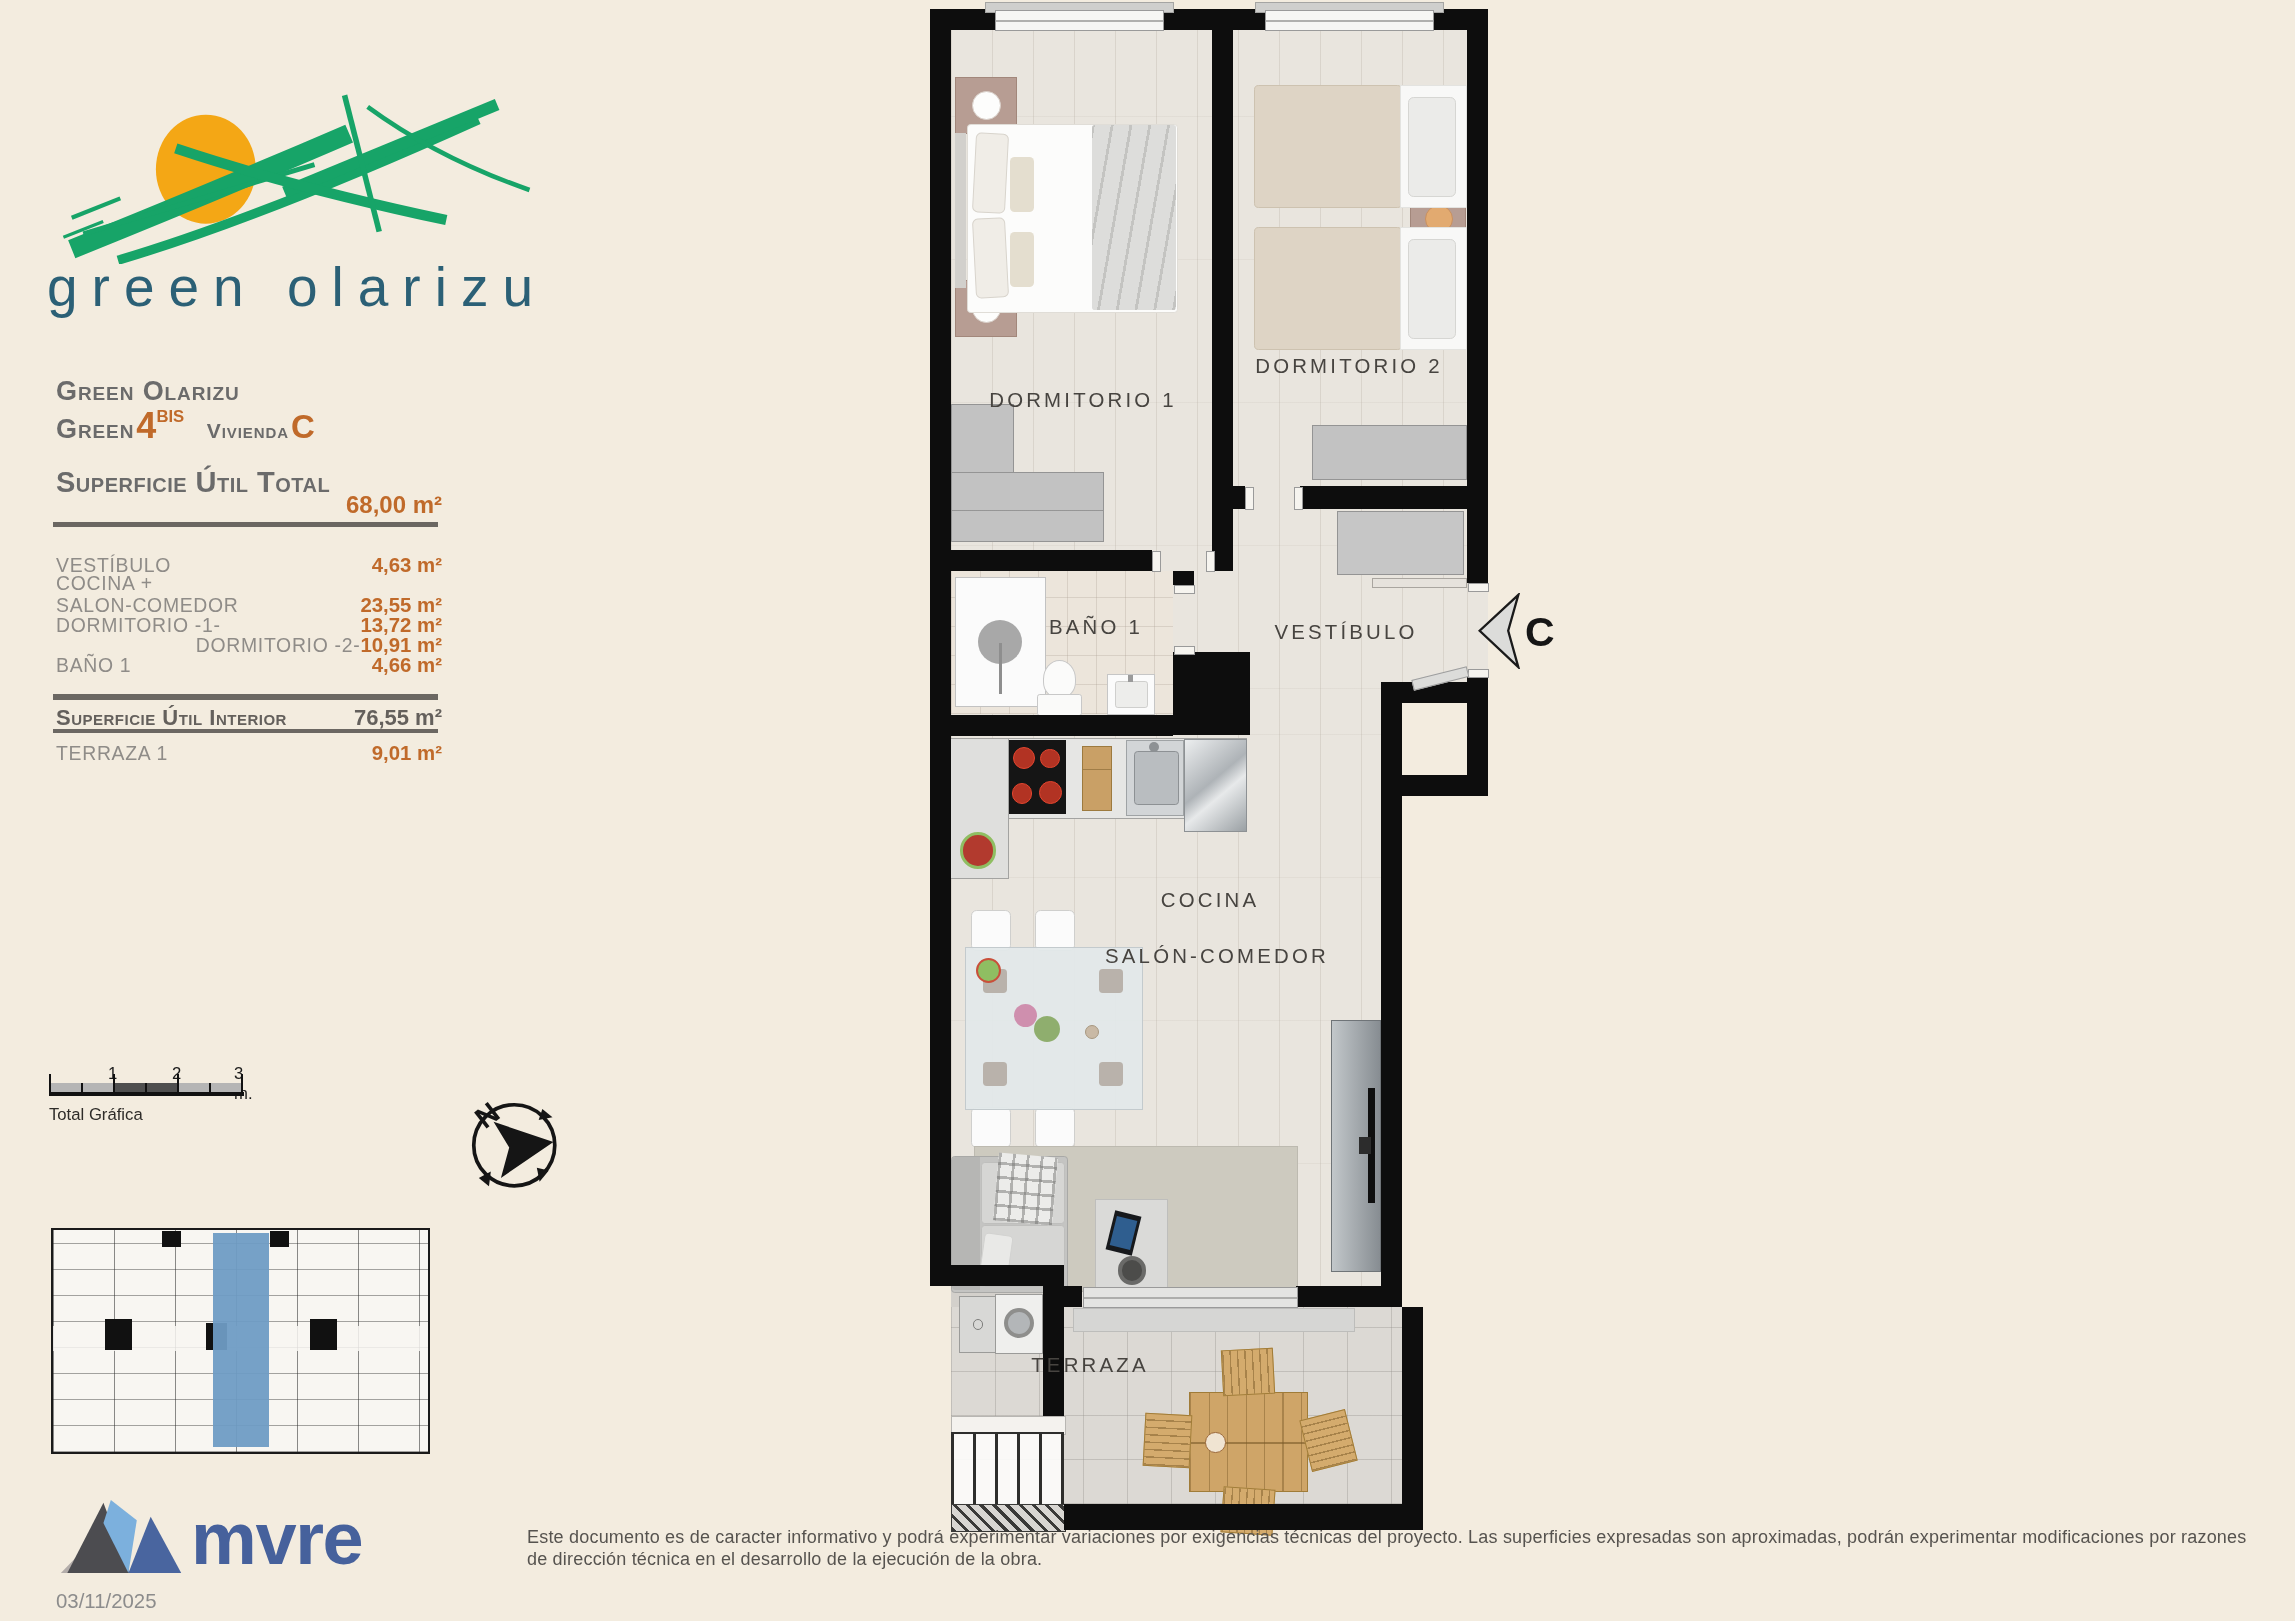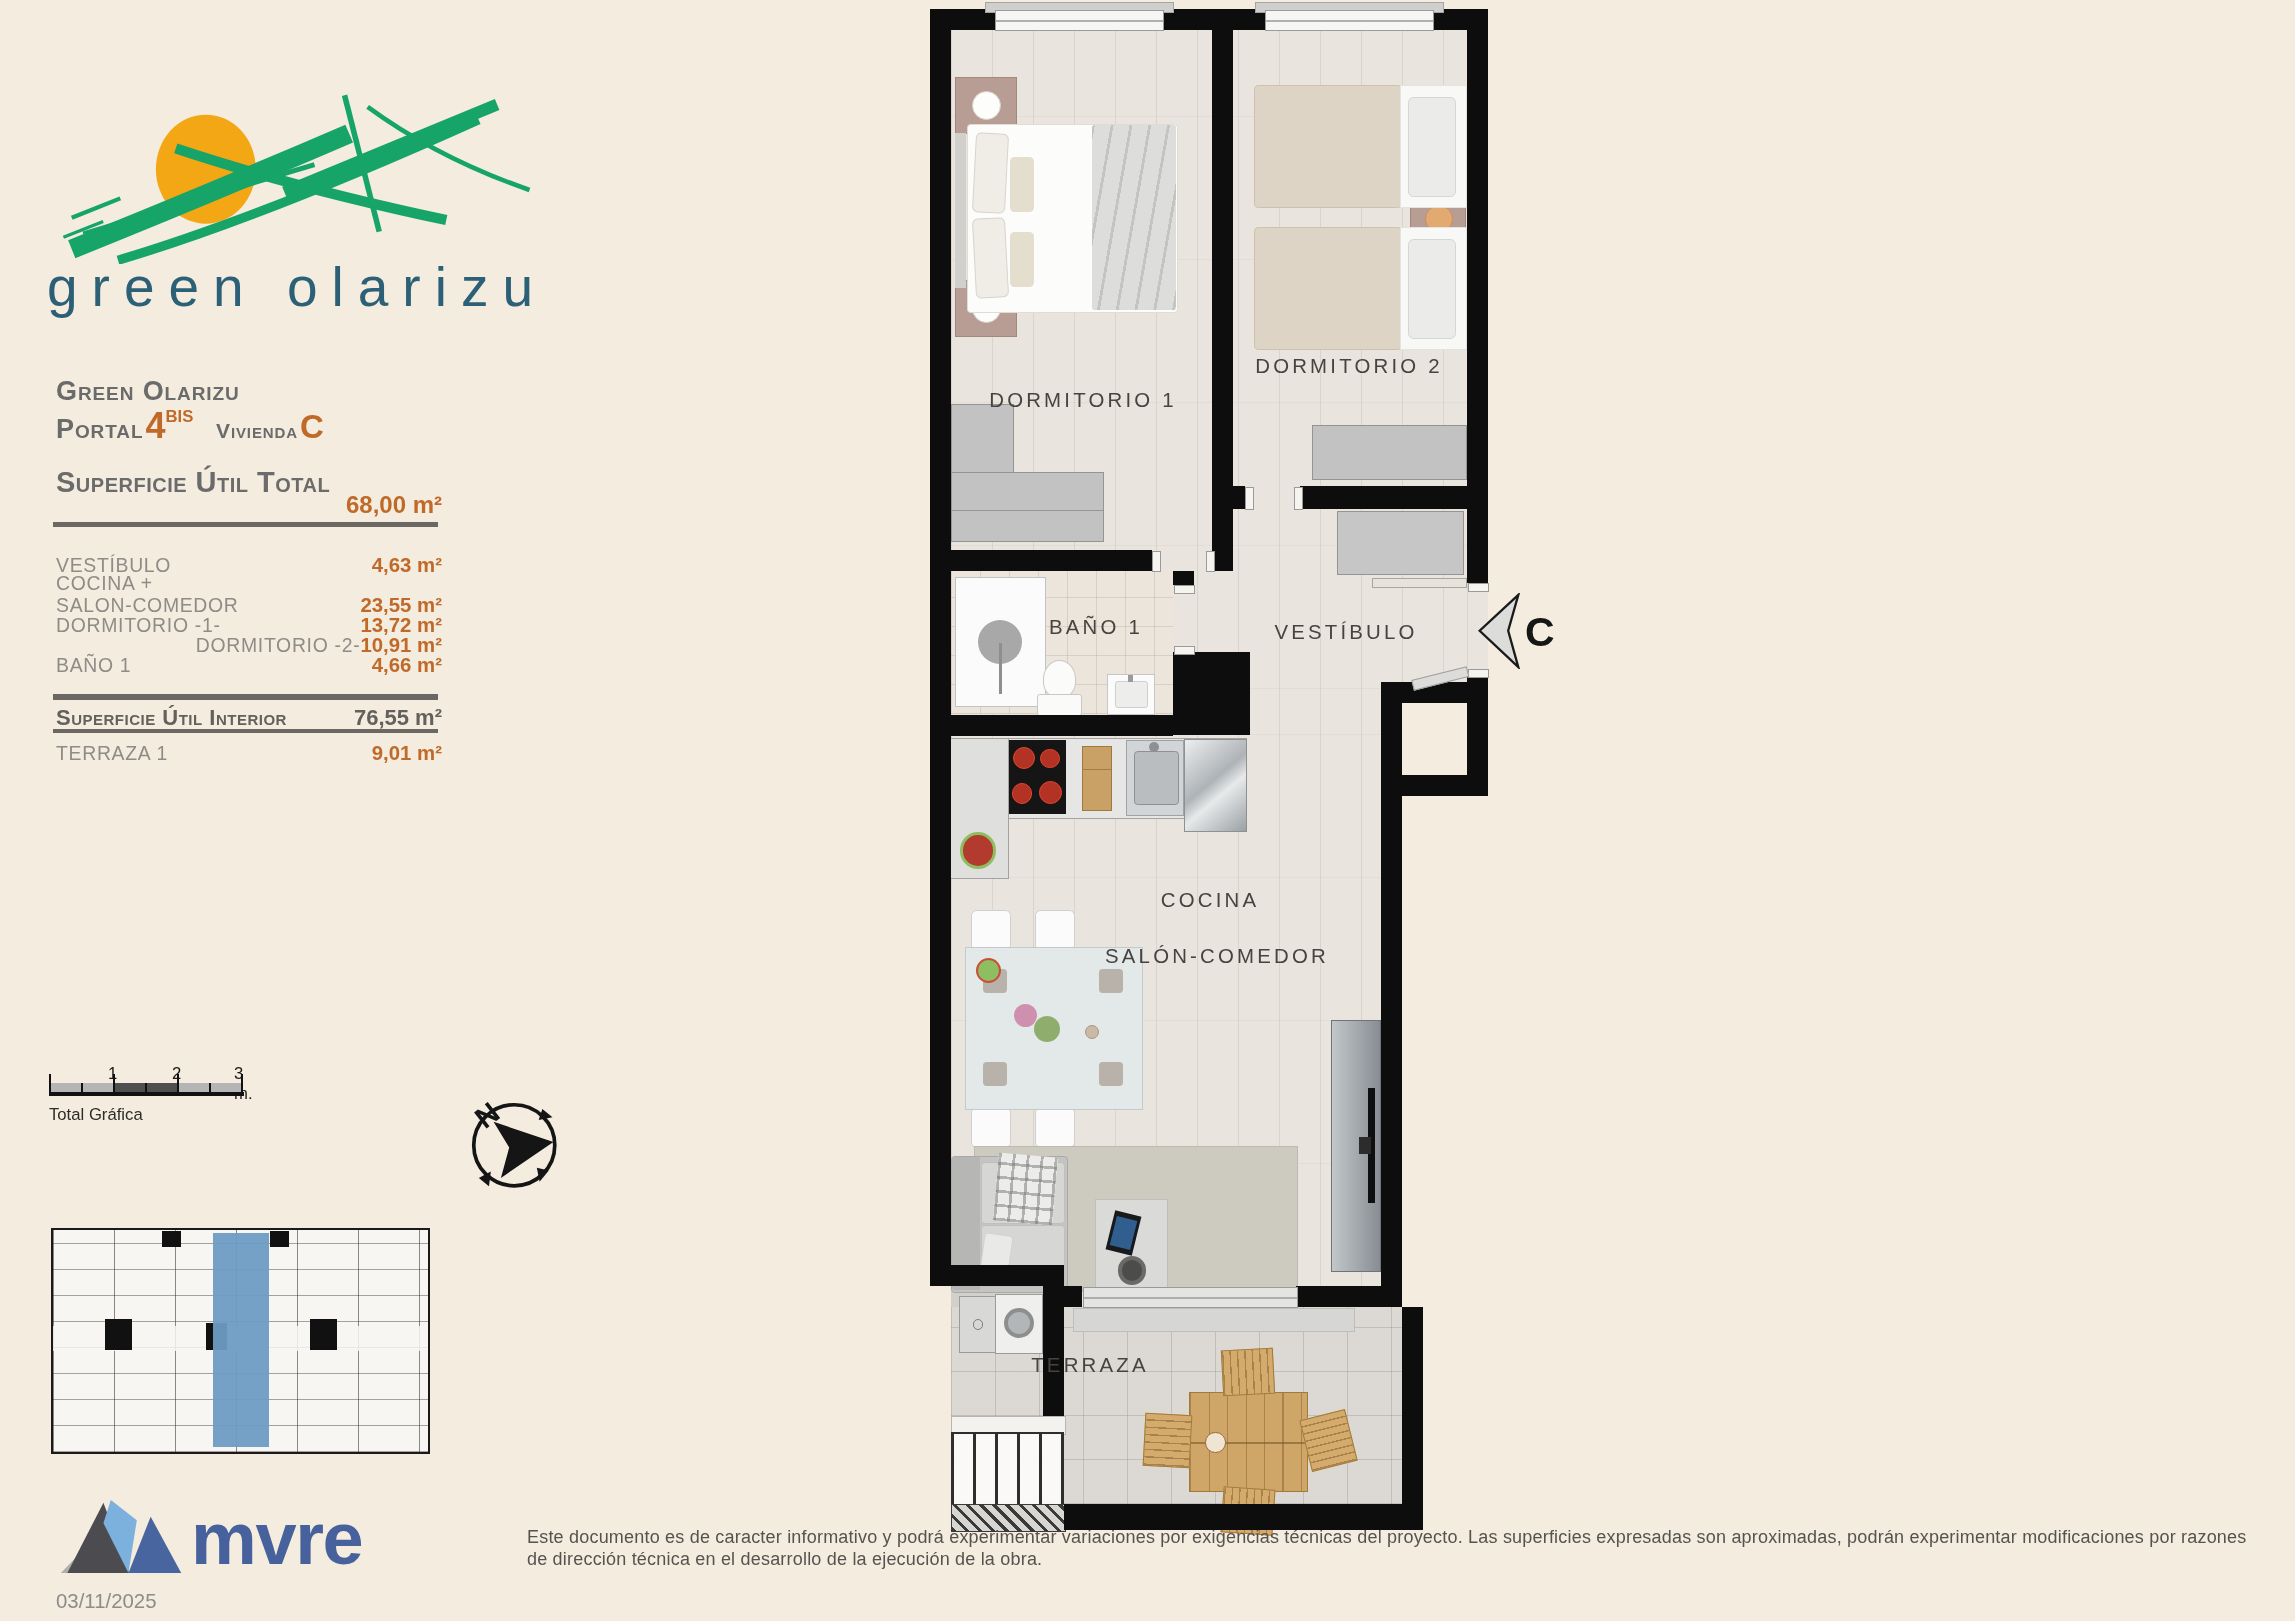--- a/index.html
+++ b/index.html
@@ -45,21 +45,21 @@
       <path d="M60,300 L165,258" stroke-width="9"></path>
       <path d="M42,342 L128,308" stroke-width="7"></path>
       <path d="M700,60 Q850,170 1050,240" stroke-width="10"></path>
     </g>
   </svg>
   <div class="abs" style="left:47px;top:255px;font-size:55px;letter-spacing:14px;color:#2b6076;font-weight:400;">green olarizu</div>
 
   <div class="abs sc hdr-gray" style="left:56px;top:376px;font-size:27px;font-weight:600;letter-spacing:0.9px;">Green Olarizu</div>
 
   <div class="abs" style="left:56px;top:405px;white-space:nowrap;">
-    <span class="sc hdr-gray" style="font-size:27px;font-weight:600;letter-spacing:0.9px;">Portal</span>
+    <span class="sc hdr-gray" style="font-size:27px;font-weight:600;letter-spacing:0.9px;">Green</span>
     <span class="orange" style="font-size:36px;font-weight:700;">4</span><span class="orange" style="font-size:16.7px;font-weight:700;vertical-align:15.7px;">BIS</span>
     <span style="display:inline-block;width:18.5px;"></span>
     <span class="sc hdr-gray" style="font-size:21px;font-weight:600;letter-spacing:0.9px;">Vivienda</span>
     <span class="orange" style="font-size:33px;font-weight:700;">C</span>
   </div>
 
   <div class="abs sc hdr-gray" style="left:56px;top:466px;font-size:29px;font-weight:600;letter-spacing:0.5px;">Superficie Útil Total</div>
   <div class="abs orange" style="left:56px;top:491px;width:386px;text-align:right;font-size:24px;font-weight:700;">68,00 m²</div>
   <div class="rule" style="top:522px;height:4.6px;"></div>
 

